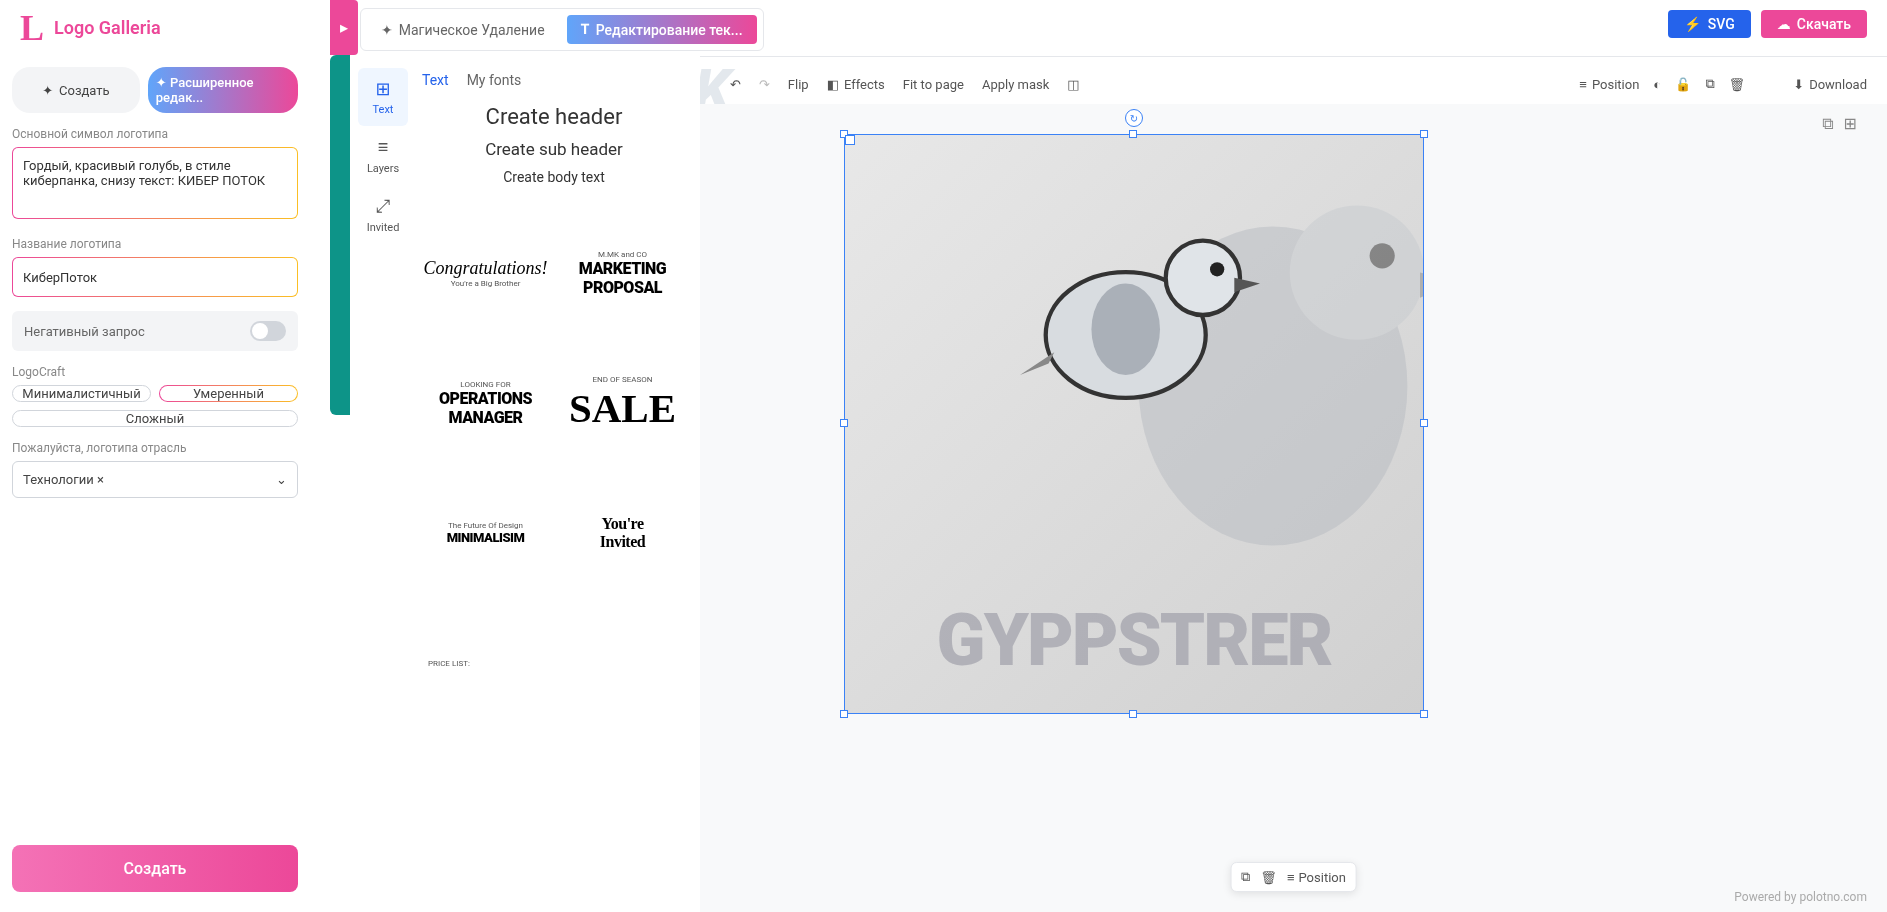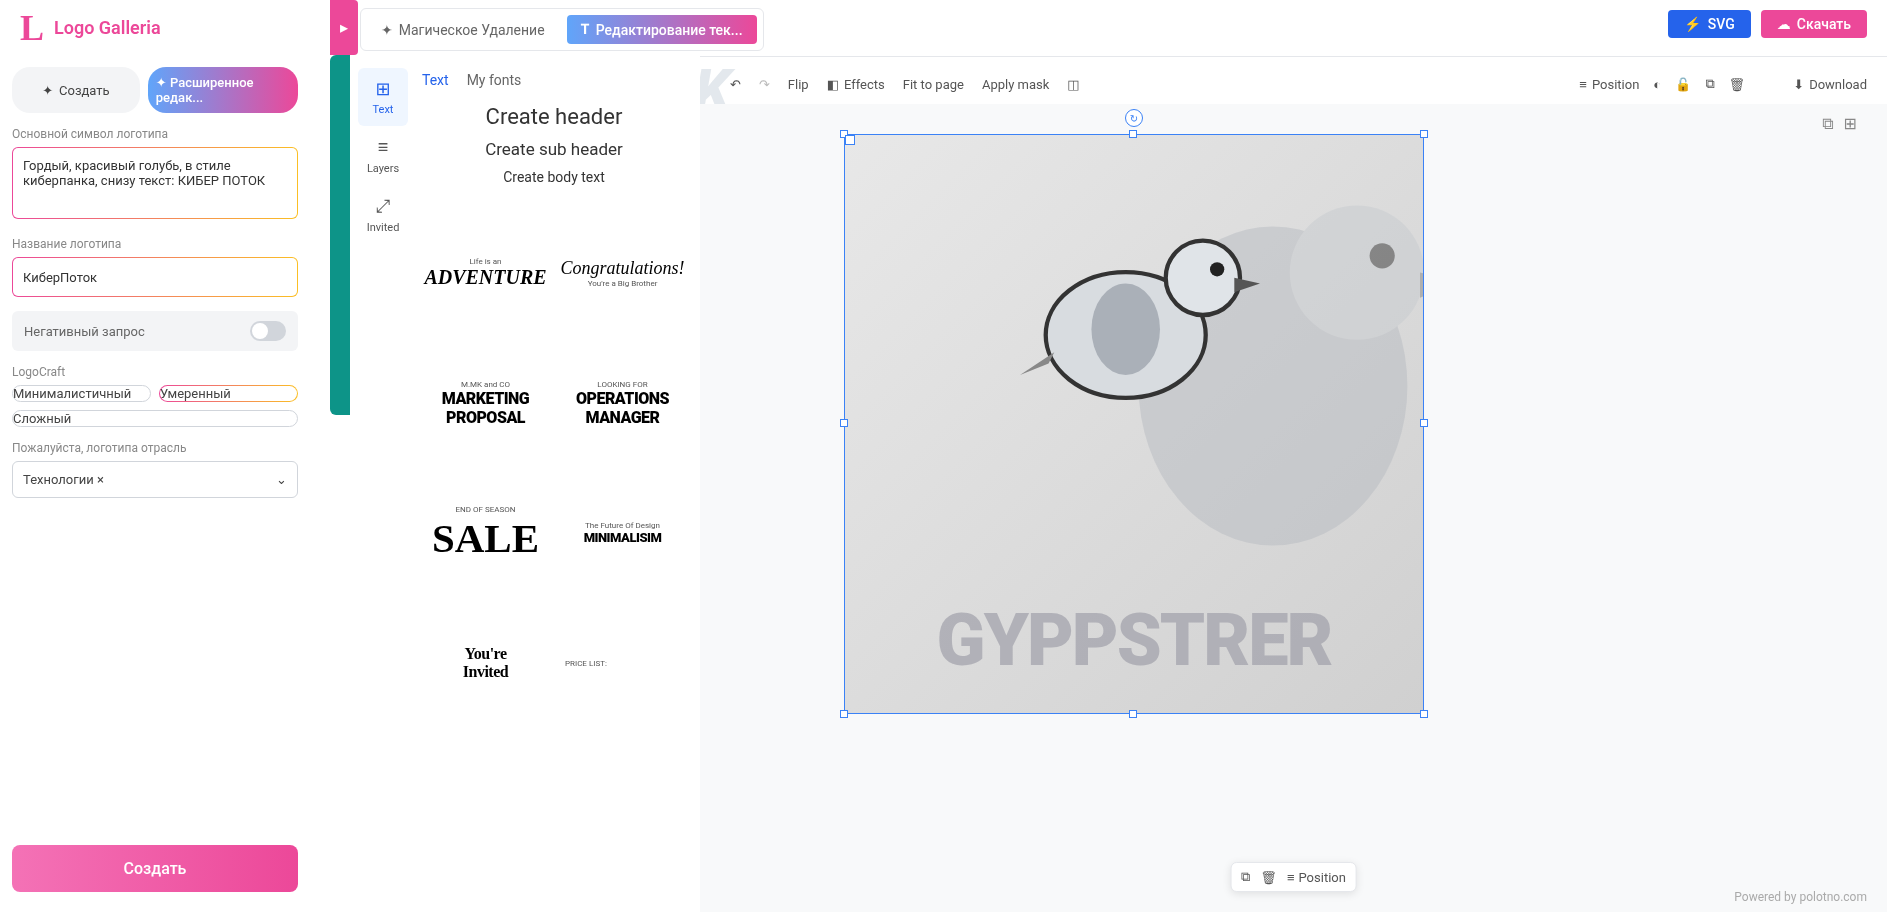--- a/index.html
+++ b/index.html
@@ -20,21 +20,21 @@
 .sidebar-actions { display:flex; gap:8px; margin-bottom:14px; }
 .btn-create-small { flex:1; display:flex; align-items:center; justify-content:center; gap:6px; padding:8px; background:#f3f4f6; border-radius:18px; font-size:13px; color:#444; }
 .btn-advanced { flex:1.2; padding:8px; background:linear-gradient(90deg,#60a5fa,#ec4899); color:#fff; border-radius:18px; font-size:13px; font-weight:500; }
 .field-label { font-size:12px; color:#888; margin-bottom:6px; }
 .input-box { width:100%; border:1.5px solid transparent; background:linear-gradient(#fff,#fff) padding-box, linear-gradient(90deg,#ec4899,#fbbf24) border-box; border-radius:6px; padding:10px; font-size:13px; color:#333; margin-bottom:14px; min-height:40px; resize:none; font-family:inherit; }
 .neg-row { display:flex; justify-content:space-between; align-items:center; background:#f3f4f6; padding:10px 12px; border-radius:6px; margin-bottom:14px; }
 .neg-label { font-size:13px; color:#666; }
 .toggle { width:36px; height:20px; background:#d1d5db; border-radius:10px; position:relative; }
 .toggle::after { content:""; position:absolute; width:16px; height:16px; background:#fff; border-radius:50%; top:2px; left:2px; }
 .style-grid { display:flex; gap:8px; margin-bottom:8px; }
-.style-btn { flex:1; padding:0; border:1px solid #d1d5db; border-radius:16px; font-size:13px; color:#444; }
+.style-btn { flex:1; padding:0; text-align:center; border:1px solid #d1d5db; border-radius:16px; font-size:13px; color:#444; }
 .style-btn.active { border:1.5px solid transparent; background:linear-gradient(#fff,#fff) padding-box, linear-gradient(90deg,#ec4899,#fbbf24) border-box; }
 .style-btn.full { width:100%; margin-bottom:14px; }
 .select-box { width:100%; border:1px solid #d1d5db; border-radius:6px; padding:10px; font-size:13px; color:#444; display:flex; justify-content:space-between; align-items:center; margin-bottom:14px; }
 .chip { display:inline-flex; align-items:center; gap:4px; }
 .btn-create-main { position:absolute; bottom:20px; left:12px; right:12px; padding:14px; background:linear-gradient(90deg,#f472b6,#ec4899); color:#fff; border-radius:8px; font-size:16px; font-weight:500; text-align:center; }
 
 .left-gutter { position:absolute; left:330px; top:55px; width:20px; height:360px; background:#0d9488; border-radius:6px 0 0 6px; }
 
 .tool-strip { position:absolute; left:358px; top:64px; width:50px; display:flex; flex-direction:column; align-items:center; padding-top:4px; }
 .tool-item { display:flex; flex-direction:column; align-items:center; gap:4px; padding:10px 4px; width:100%; color:#555; font-size:11px; cursor:pointer; }
@@ -183,24 +183,20 @@
 <div class="text-panel">
   <div class="text-tabs">
     <span class="text-tab active">Text</span>
     <span class="text-tab">My fonts</span>
   </div>
   <div class="text-opt h1">Create header</div>
   <div class="text-opt h2">Create sub header</div>
   <div class="text-opt body">Create body text</div>
   <div class="presets">
     <div class="preset">
-      <span class="tiny">Life is an</span>
-      <span class="big" style="font-style:italic">ADVENTURE</span>
-    </div>
-    <div class="preset">
       <span class="script">Congratulations!</span>
       <span class="tiny">You're a Big Brother</span>
     </div>
     <div class="preset">
       <span class="tiny">M.MK and CO</span>
       <span class="bold">MARKETING</span>
       <span class="bold">PROPOSAL</span>
     </div>
     <div class="preset">
       <span class="tiny">LOOKING FOR</span>

